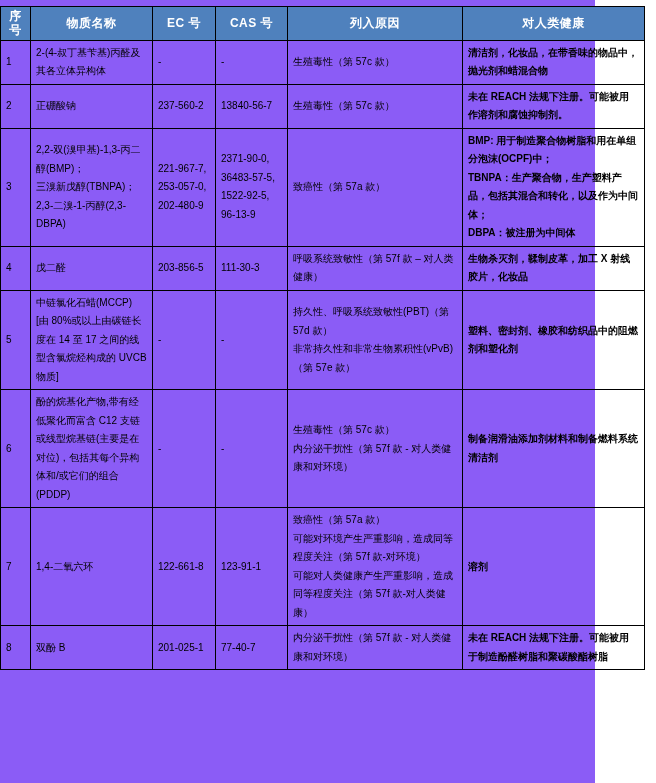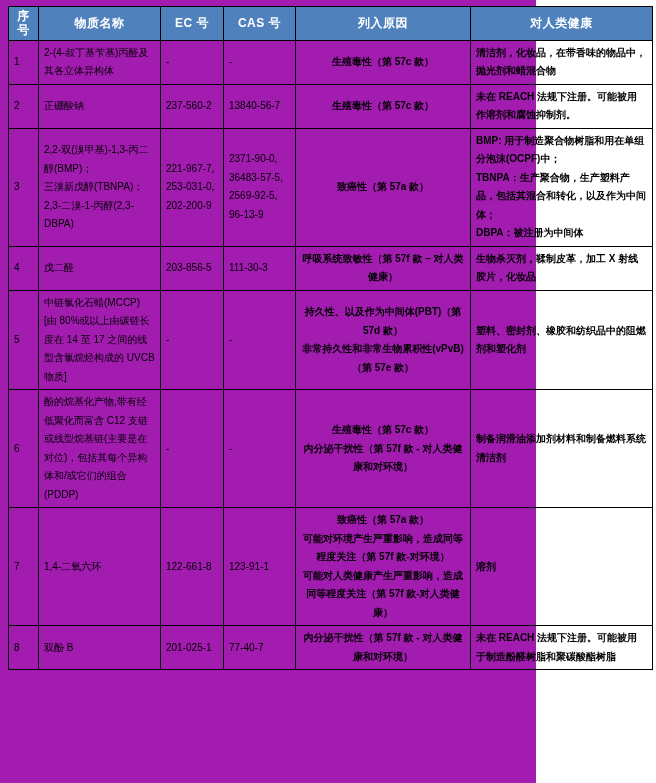--- a/index.html
+++ b/index.html
@@ -8,26 +8,26 @@
     background: #ffffff;
   }
   body {
     width: 656px;
     height: 783px;
     font-family: "Liberation Sans", "DejaVu Sans", sans-serif;
     color: #000000;
     overflow: hidden;
   }
   #page {
-    width: 536px;
+    width: 595px;
     height: 783px;
     position: relative;
-    background: #a21caf;
+    background: #8b5cf6;
     box-sizing: border-box;
-    padding: 6px 4px 0 8px;
+    padding: 6px 4px 0 0;
   }
   table.svhc {
     border-collapse: collapse;
     width: 644px;
     table-layout: fixed;
     border: 1px solid #000000;
   }
   table.svhc th,
   table.svhc td {
     border: 1px solid #000000;
@@ -57,21 +57,21 @@
   col.c-use     { width: 182px; }
 
   td.no {
     text-align: left;
     padding-left: 8px;
     font-size: 11px;
   }
   td.name   { text-align: left; }
   td.ec     { text-align: left; }
   td.cas    { text-align: left; }
-  td.reason { text-align: center; font-weight: bold; }
+  td.reason { text-align: left; }
   td.use    { text-align: left; font-weight: bold; }
 
   .cellline { display: block; }
 </style>
 </head>
 <body>
 
 <div id="page">
   <table class="svhc">
     <colgroup>
@@ -137,27 +137,27 @@
           <td class="no">
             <span class="cellline">3</span>
           </td>
           <td class="name">
             <span class="cellline">2,2-双(溴甲基)-1,3-丙二醇(BMP)；</span>
             <span class="cellline">三溴新戊醇(TBNPA)；</span>
             <span class="cellline">2,3-二溴-1-丙醇(2,3-DBPA)</span>
           </td>
           <td class="ec">
             <span class="cellline">221-967-7,</span>
-            <span class="cellline">253-031-0,</span>
-            <span class="cellline">202-200-9</span>
+            <span class="cellline">253-057-0,</span>
+            <span class="cellline">202-480-9</span>
           </td>
           <td class="cas">
             <span class="cellline">2371-90-0,</span>
             <span class="cellline">36483-57-5,</span>
-            <span class="cellline">2569-92-5,</span>
+            <span class="cellline">1522-92-5,</span>
             <span class="cellline">96-13-9</span>
           </td>
           <td class="reason">
             <span class="cellline">致癌性（第 57a 款）</span>
           </td>
           <td class="use">
             <span class="cellline">BMP: 用于制造聚合物树脂和用在单组分泡沫(OCPF)中；</span>
             <span class="cellline">TBNPA：生产聚合物，生产塑料产品，包括其混合和转化，以及作为中间体；</span>
             <span class="cellline">DBPA：被注册为中间体</span>
           </td>
@@ -189,21 +189,21 @@
           <td class="name">
             <span class="cellline">中链氯化石蜡(MCCP) [由 80%或以上由碳链长度在 14 至 17 之间的线型含氯烷烃构成的 UVCB 物质]</span>
           </td>
           <td class="ec">
             <span class="cellline">-</span>
           </td>
           <td class="cas">
             <span class="cellline">-</span>
           </td>
           <td class="reason">
-            <span class="cellline">持久性、以及作为中间体(PBT)（第 57d 款）</span>
+            <span class="cellline">持久性、呼吸系统致敏性(PBT)（第 57d 款）</span>
             <span class="cellline">非常持久性和非常生物累积性(vPvB)（第 57e 款）</span>
           </td>
           <td class="use">
             <span class="cellline">塑料、密封剂、橡胶和纺织品中的阻燃剂和塑化剂</span>
           </td>
         </tr>
         <tr>
           <td class="no">
             <span class="cellline">6</span>
           </td>

